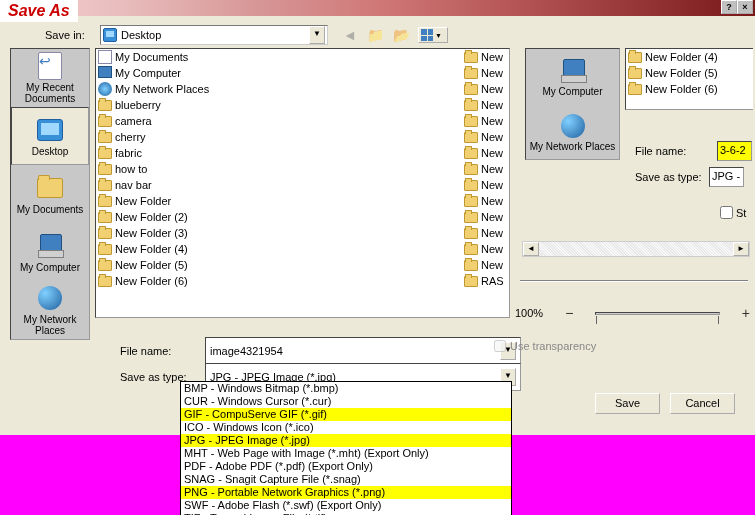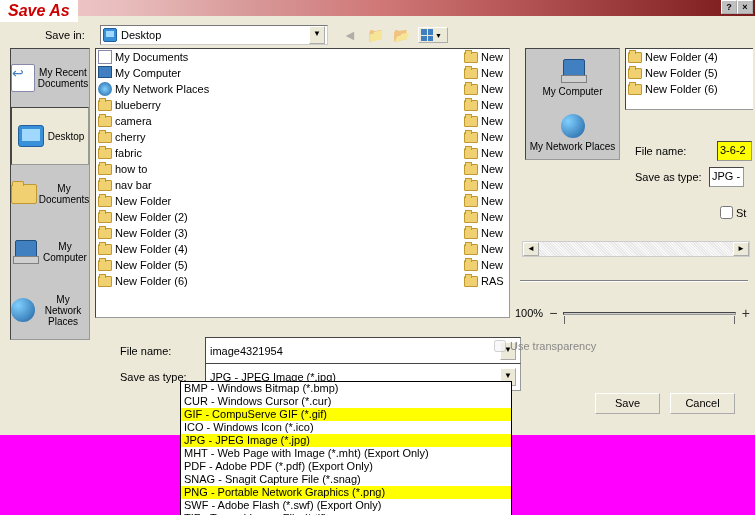--- a/index.html
+++ b/index.html
@@ -25,21 +25,21 @@
   .tb-icon { width: 20px; height: 20px; display: flex; align-items: center; justify-content: center; opacity: 0.6; }
   .tb-back { color: #888; font-size: 14px; }
   .tb-up { color: #d8a038; font-size: 14px; }
   .tb-new { color: #d8a038; font-size: 14px; }
   .tb-view { width: 30px; background: #ece9d8; border: 1px outset #fff; display: flex; align-items: center; padding: 1px 2px; }
   .tb-view-grid { width: 12px; height: 12px; display: grid; grid-template: 1fr 1fr / 1fr 1fr; gap: 1px; }
   .tb-view-grid span { background: #4080c0; }
   .tb-view-arr { margin-left: 2px; font-size: 7px; }
   
   .places-bar { position: absolute; top: 48px; left: 10px; width: 80px; background: #c8c8c8; border: 1px inset #999; }
-  .place { height: 58px; display: flex; flex-direction: row; align-items: center; justify-content: center; gap: 2px; cursor: pointer; }
+  .place { height: 58px; display: flex; flex-direction: column; align-items: center; justify-content: center; gap: 2px; cursor: pointer; }
   .place.selected { background: #ece9d8; border: 1px inset #999; }
   .place-label { font-size: 10px; text-align: center; line-height: 11px; }
   .place-icon { width: 30px; height: 28px; display: flex; align-items: center; justify-content: center; }
   .ico-recent { width: 24px; height: 28px; background: #fff; border: 1px solid #88a; border-radius: 2px; position: relative; }
   .ico-recent::after { content: "↩"; color: #4080c0; font-size: 14px; }
   .ico-desktop { width: 26px; height: 22px; background: #3890d8; border: 1px solid #2060a0; border-radius: 3px; position: relative; }
   .ico-desktop::after { content: ""; position: absolute; top: 3px; left: 3px; width: 18px; height: 12px; background: #a0d8ff; }
   .ico-mydocs { width: 26px; height: 20px; background: #f0d070; border: 1px solid #c09830; border-radius: 2px; position: relative; }
   .ico-mydocs::before { content: ""; position: absolute; top: -4px; left: 0; width: 10px; height: 4px; background: #f0d070; border: 1px solid #c09830; border-bottom: none; border-radius: 2px 2px 0 0; }
   .ico-mycomp { width: 28px; height: 24px; position: relative; }
@@ -77,21 +77,21 @@
   .sec-places { position: absolute; top: 48px; left: 525px; width: 95px; background: #c8c8c8; border: 1px inset #999; }
   .sec-place { height: 55px; display: flex; flex-direction: column; align-items: center; justify-content: center; gap: 1px; }
   .sec-list { position: absolute; top: 48px; left: 625px; width: 128px; height: 62px; background: #fff; border: 1px inset #999; border-right: none; }
   .sec-fields { position: absolute; top: 138px; left: 635px; }
   .sec-field-row { display: flex; align-items: center; height: 26px; gap: 4px; }
   .sec-field-label { width: 70px; }
   .sec-input { background: #fff; border: 1px inset #999; padding: 2px; height: 20px; }
   .sec-input.hl { background: #ffff00; margin-left: 8px; }
   .sec-chk { position: absolute; top: 206px; left: 720px; display: flex; align-items: center; gap: 3px; }
   .sec-hr { position: absolute; top: 280px; left: 520px; width: 228px; height: 0; border-top: 1px solid #808080; border-bottom: 1px solid #fff; }
-  .slider-row { position: absolute; top: 305px; left: 515px; width: 235px; display: flex; align-items: center; gap: 6px; }
+  .slider-row { position: absolute; top: 305px; left: 515px; width: 235px; display: flex; align-items: center; gap: 22px; }
   .slider-track { flex: 1; height: 3px; background: #ccc; border: 1px inset #999; position: relative; }
   .slider-track::before, .slider-track::after { content: ""; position: absolute; width: 1px; height: 8px; background: #666; top: 3px; }
   .slider-track::before { left: 0; }
   .slider-track::after { right: 0; }
   .slider-minus, .slider-plus { font-size: 14px; color: #333; }
   .sec-scrollbar { position: absolute; top: 241px; left: 522px; width: 228px; height: 16px; background: #ece9d8; display: flex; border: 1px solid #ccc; }
   .sb-btn { width: 16px; height: 14px; background: #ece9d8; border: 1px outset #fff; text-align: center; font-size: 8px; line-height: 12px; }
   .sb-track { flex: 1; background: repeating-linear-gradient(45deg, #e8e8e8, #e8e8e8 1px, #f8f8f8 1px, #f8f8f8 2px); }
 </style>
 </head>

